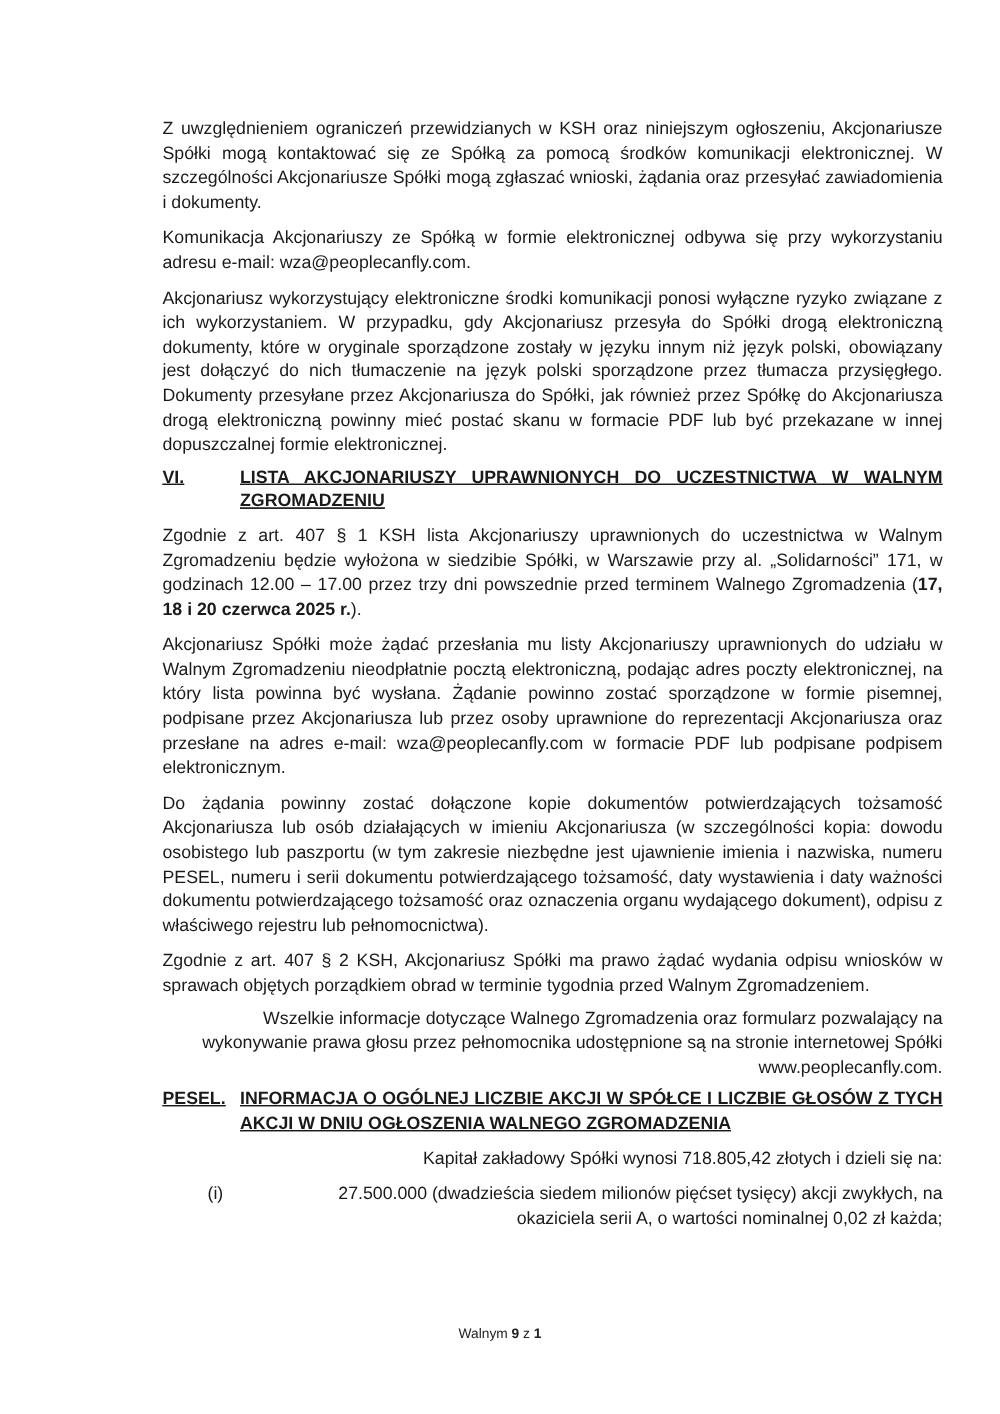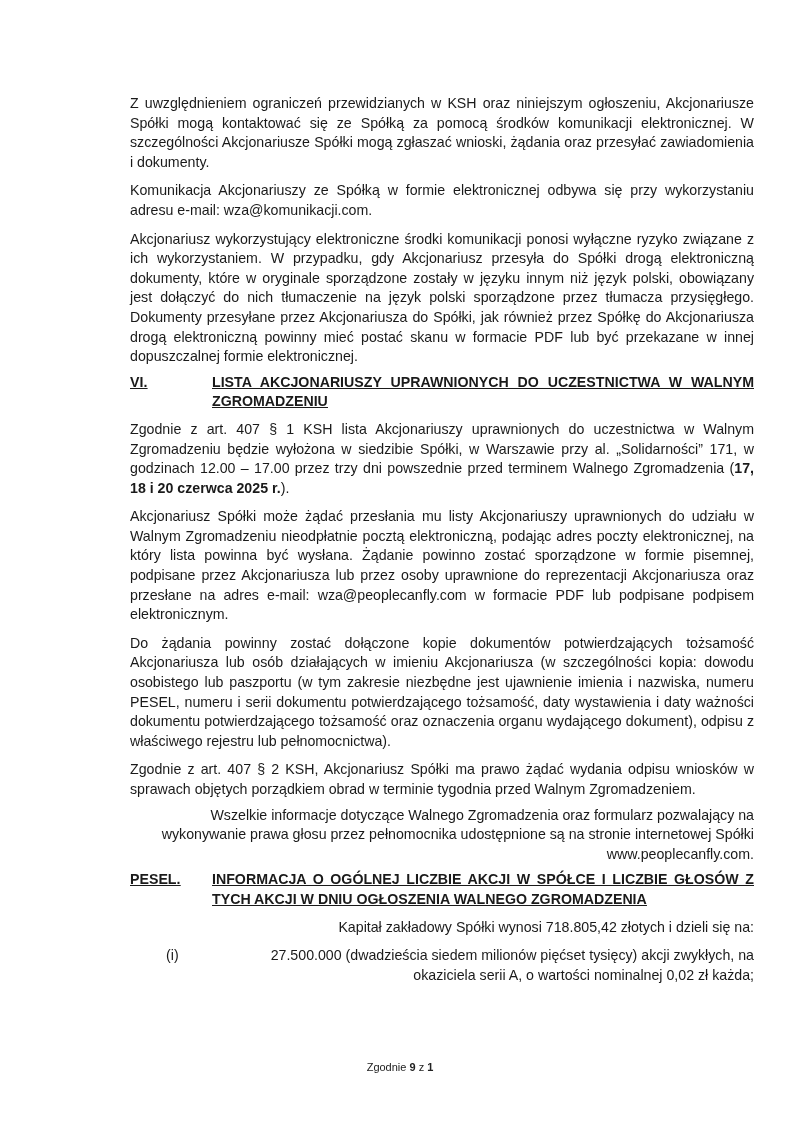--- a/index.html
+++ b/index.html
@@ -28,21 +28,20 @@
       margin: 0 0 9px 0;
       text-align: justify;
     }
     .para.left { text-align: right; }
     .heading {
       display: flex;
       font-weight: bold;
       text-decoration: underline;
       margin: 0 0 8px 0;
       line-height: 19.6px;
-      gap: 20px;
     }
     .heading .num {
       width: 62px;
       flex: 0 0 62px;
       text-decoration: underline;
     }
     .heading .txt {
       flex: 1;
       text-align: justify;
       text-decoration: underline;
@@ -69,21 +68,21 @@
       color: #222;
     }
     b { font-weight: bold; }
   </style>
 </head>
 <body>
 
 <div class="page">
 
   <p class="para">Z uwzględnieniem ograniczeń przewidzianych w KSH oraz niniejszym ogłoszeniu, Akcjonariusze Spółki mogą kontaktować się ze Spółką za pomocą środków komunikacji elektronicznej. W szczególności Akcjonariusze Spółki mogą zgłaszać wnioski, żądania oraz przesyłać zawiadomienia i dokumenty.</p>
-  <p class="para">Komunikacja Akcjonariuszy ze Spółką w formie elektronicznej odbywa się przy wykorzystaniu adresu e-mail: wza@komunikacji.com.</p>
+  <p class="para">Komunikacja Akcjonariuszy ze Spółką w formie elektronicznej odbywa się przy wykorzystaniu adresu e-mail: wza@peoplecanfly.com.</p>
   <p class="para" style="margin-bottom:6px">Akcjonariusz wykorzystujący elektroniczne środki komunikacji ponosi wyłączne ryzyko związane z ich wykorzystaniem. W przypadku, gdy Akcjonariusz przesyła do Spółki drogą elektroniczną dokumenty, które w oryginale sporządzone zostały w języku innym niż język polski, obowiązany jest dołączyć do nich tłumaczenie na język polski sporządzone przez tłumacza przysięgłego. Dokumenty przesyłane przez Akcjonariusza do Spółki, jak również przez Spółkę do Akcjonariusza drogą elektroniczną powinny mieć postać skanu w formacie PDF lub być przekazane w innej dopuszczalnej formie elektronicznej.</p>
 
   <div class="heading">
     <span class="num">VI.</span>
     <span class="txt">LISTA AKCJONARIUSZY UPRAWNIONYCH DO UCZESTNICTWA W WALNYM ZGROMADZENIU</span>
   </div>
 
   <p class="para"><span>Zgodnie z art. 407 § 1 KSH lista Akcjonariuszy uprawnionych do uczestnictwa w Walnym Zgromadzeniu będzie wyłożona w siedzibie Spółki, w Warszawie przy al. „Solidarności” 171, w godzinach 12.00 – 17.00 przez trzy dni powszednie przed terminem Walnego Zgromadzenia (</span><b>17, 18 i 20 czerwca 2025 r.</b><span>).</span></p>
   <p class="para">Akcjonariusz Spółki może żądać przesłania mu listy Akcjonariuszy uprawnionych do udziału w Walnym Zgromadzeniu nieodpłatnie pocztą elektroniczną, podając adres poczty elektronicznej, na który lista powinna być wysłana. Żądanie powinno zostać sporządzone w formie pisemnej, podpisane przez Akcjonariusza lub przez osoby uprawnione do reprezentacji Akcjonariusza oraz przesłane na adres e-mail: wza@peoplecanfly.com w formacie PDF lub podpisane podpisem elektronicznym.</p>
   <p class="para">Do żądania powinny zostać dołączone kopie dokumentów potwierdzających tożsamość Akcjonariusza lub osób działających w imieniu Akcjonariusza (w szczególności kopia: dowodu osobistego lub paszportu (w tym zakresie niezbędne jest ujawnienie imienia i nazwiska, numeru PESEL, numeru i serii dokumentu potwierdzającego tożsamość, daty wystawienia i daty ważności dokumentu potwierdzającego tożsamość oraz oznaczenia organu wydającego dokument), odpisu z właściwego rejestru lub pełnomocnictwa).</p>
@@ -100,14 +99,14 @@
   <p class="para left">Kapitał zakładowy Spółki wynosi 718.805,42 złotych i dzieli się na:</p>
 
   <div class="list-item">
     <span class="marker">(i)</span>
     <span class="body">27.500.000 (dwadzieścia siedem milionów pięćset tysięcy) akcji zwykłych, na okaziciela serii A, o wartości nominalnej 0,02 zł każda;</span>
   </div>
 
 </div>
 
 <div class="footer">
-  <span>Zgodnie </span><b>9</b><span> z </span><b>1</b>
+  <span>Walnym </span><b>9</b><span> z </span><b>1</b>
 </div>
 
 </body></html>

